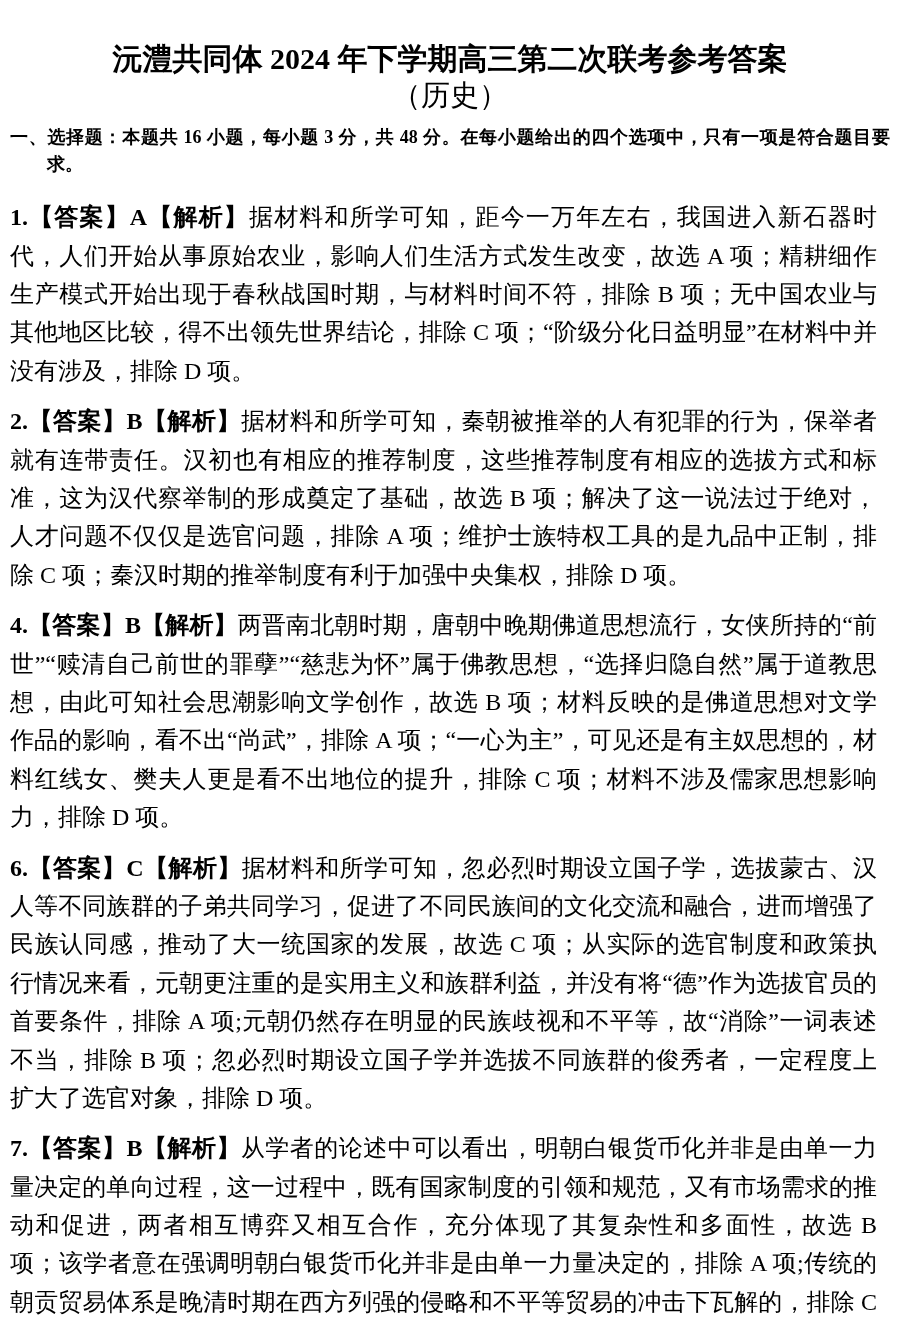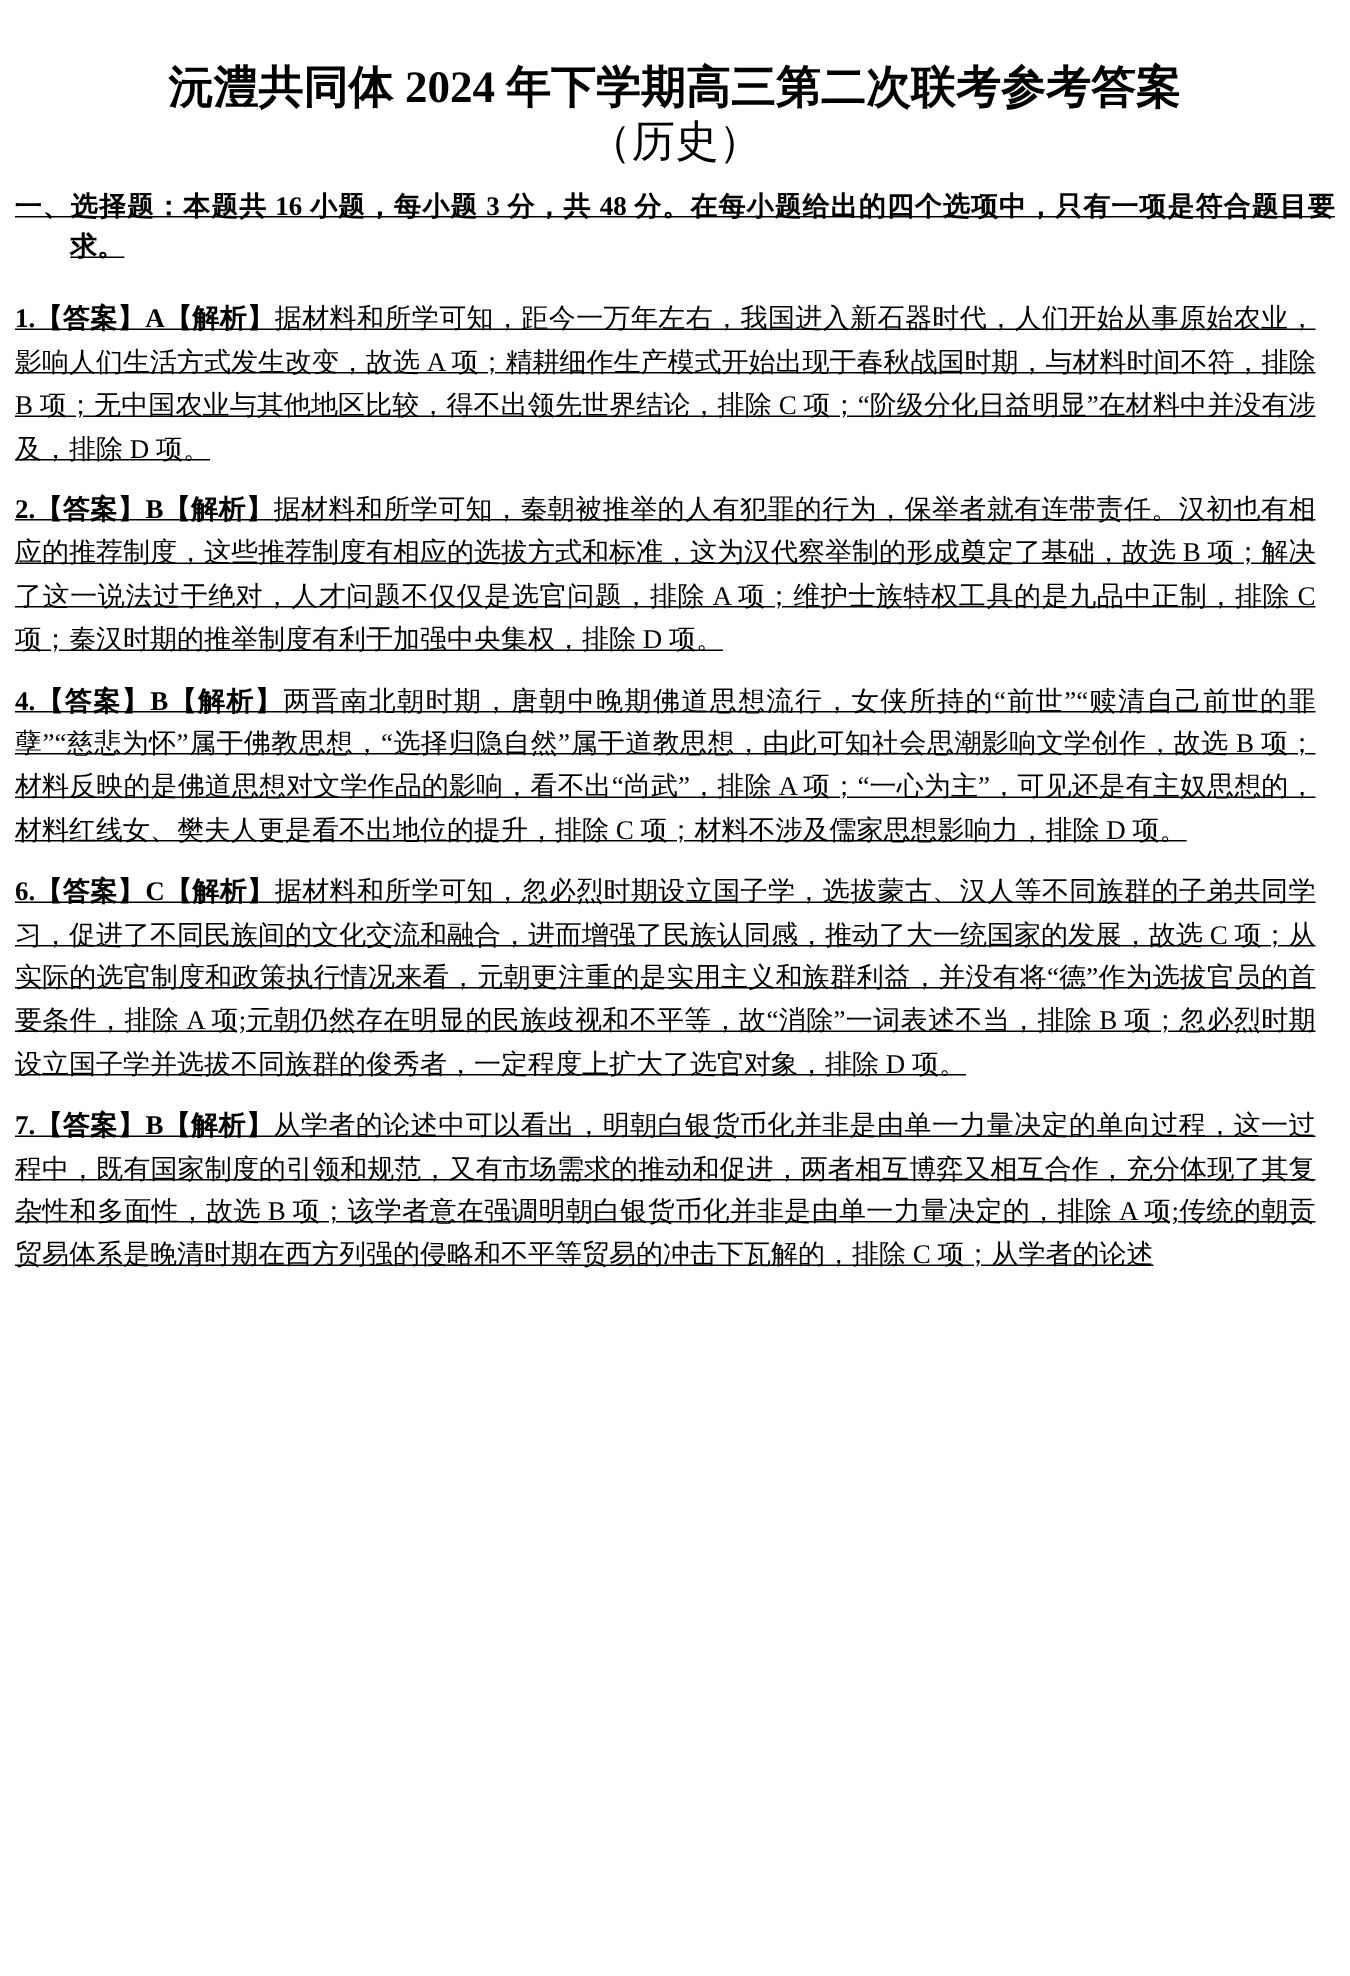--- a/index.html
+++ b/index.html
@@ -34,21 +34,20 @@
     line-height: 1.2;
   }
   .intro {
     margin: 0 0 8px 0;
     font-size: 18px;
     font-weight: bold;
     line-height: 1.5;
     padding-left: 2.05em;
     text-indent: -2.05em;
     text-align: justify;
-    text-decoration: underline;
   }
   table.answers {
     width: 100%;
     border-collapse: collapse;
     table-layout: fixed;
     margin: 2px 0 12px 0;
   }
   table.answers td {
     border: 1px solid #000000;
     font-size: 16px;
@@ -57,25 +56,24 @@
     text-align: left;
     vertical-align: middle;
     overflow: hidden;
     white-space: nowrap;
   }
   td.label-cell {
     width: 52px;
   }
   .exp {
     margin: 0 13px 12px 0;
-    font-size: 18px;
+    font-size: 24px;
     line-height: 1.6;
     text-align: justify;
     word-break: break-all;
-    text-decoration: underline;
   }
   .exp b {
     font-weight: bold;
   }
 </style>
 </head>
 <body>
 
 <div class="page">
 

